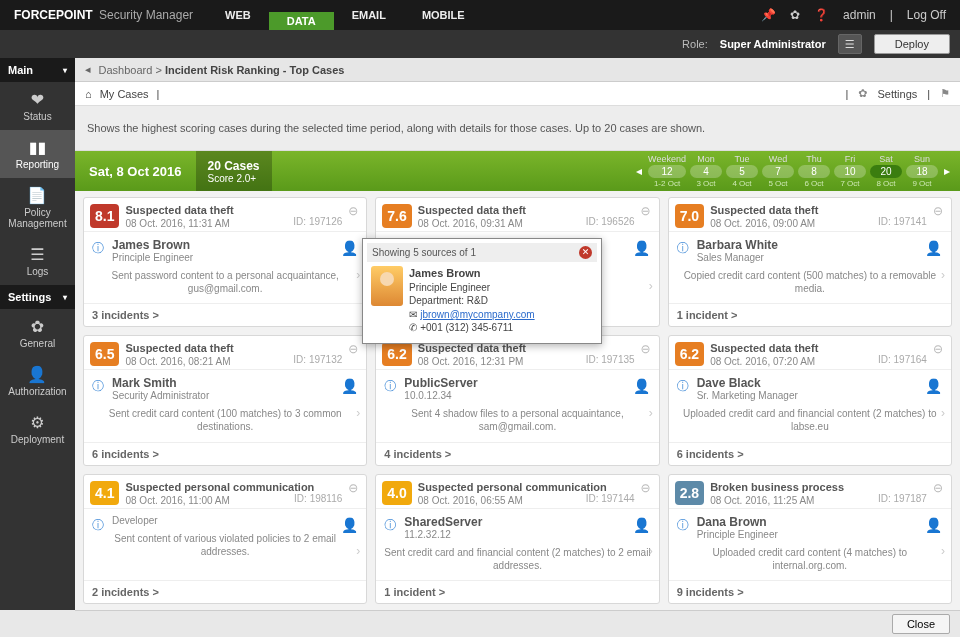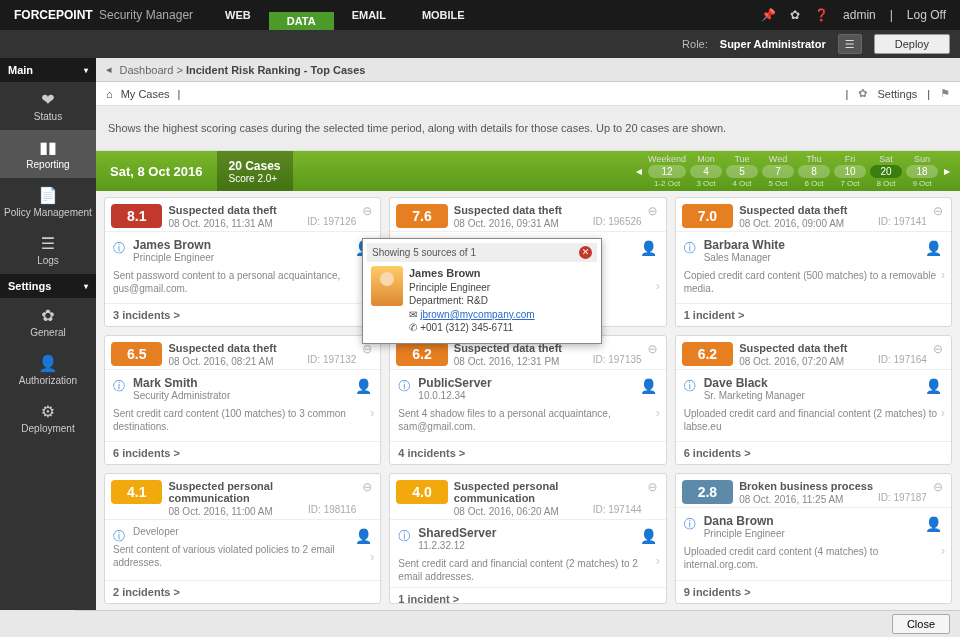--- a/index.html
+++ b/index.html
@@ -16,21 +16,21 @@
 .topicon { color: #ccc; cursor: pointer; }
 
 .rolebar { background: #333; height: 28px; display: flex; align-items: center; color: #eee; justify-content: flex-end; padding-right: 10px; gap: 12px; font-size: 11px; }
 .rolebar .role-lbl { color: #bbb; }
 .rolebar .role-val { color: #fff; font-weight: bold; }
 .rolebar .sqbtn { background: #555; border: 1px solid #666; width: 24px; height: 20px; border-radius: 2px; display: flex; align-items: center; justify-content: center; cursor: pointer; color: #ddd; }
 .rolebar .deploy { background: #eee; color: #333; border: 1px solid #999; padding: 3px 20px; border-radius: 2px; cursor: pointer; font-size: 11px; }
 
 .shell { display: flex; height: calc(100% - 58px - 27px); }
 
-.sidebar { width: 96px; background: #333; color: #ccc; display: flex; flex-direction: column; font-size: 10px; }
+.sidebar { width: 75px; background: #333; color: #ccc; display: flex; flex-direction: column; font-size: 10px; }
 .sidebar .sec-head { background: #1a1a1a; color: #fff; font-weight: bold; padding: 6px 8px; font-size: 11px; display: flex; align-items: center; justify-content: space-between; }
 .sidebar .sec-head .caret { font-size: 8px; }
 .side-item { text-align: center; padding: 8px 2px; cursor: pointer; color: #ccc; }
 .side-item.active { background: #555; color: #fff; }
 .side-icon { display: block; font-size: 16px; margin-bottom: 2px; }
 
 .main { flex: 1; display: flex; flex-direction: column; background: #f2f2f2; overflow: hidden; }
 
 .breadtoolbar { background: #e6e6e6; height: 24px; display: flex; align-items: center; padding: 0 10px; color: #666; font-size: 11px; border-bottom: 1px solid #ccc; }
 .breadtoolbar .arrow { margin-right: 8px; cursor: pointer; }
@@ -50,38 +50,38 @@
 .day { text-align: center; font-size: 9px; color: #ddd; }
 .day .pill { background: rgba(255,255,255,0.25); border-radius: 10px; padding: 1px 8px; color: #fff; font-size: 10px; margin: 1px 0; min-width: 32px; }
 .day.active .pill { background: #3b7d0f; }
 .day .sub { color: #cde8b4; font-size: 8px; }
 .nav-arr { color: #fff; cursor: pointer; padding: 0 2px; }
 
 .grid { flex: 1; overflow: auto; padding: 6px 8px; display: grid; grid-template-columns: repeat(3, 1fr); gap: 8px; }
 
 .card { background: #fff; border: 1px solid #d8d8d8; border-radius: 3px; display: flex; flex-direction: column; position: relative; min-height: 130px; }
 .card-head { display: flex; align-items: flex-start; padding: 6px 8px 2px 6px; gap: 6px; border-bottom: 1px solid #eee; }
-.score { color: #fff; font-weight: bold; font-size: 14px; border-radius: 4px; padding: 4px 16px; min-width: 28px; text-align: center; }
+.score { color: #fff; font-weight: bold; font-size: 14px; border-radius: 4px; padding: 4px 5px; min-width: 28px; text-align: center; }
 .sc-red { background: #c0392b; }
 .sc-or  { background: #e67e22; }
 .sc-yl  { background: #f1a90d; }
 .sc-bl  { background: #5d8aa8; }
 .titleblk { flex: 1; }
 .ctitle { font-weight: bold; color: #555; font-size: 11px; }
 .ctime { color: #888; font-size: 10px; margin-top: 2px; }
 .cid { color: #aaa; font-size: 10px; }
 .head-ic { color: #bbb; cursor: pointer; }
 
 .card-body { padding: 6px 8px 4px 8px; flex: 1; position: relative; }
 .info-ic { position: absolute; left: 8px; top: 8px; color: #4a90d9; font-size: 12px; cursor: pointer; }
 .user-ic { position: absolute; right: 8px; top: 8px; color: #bbb; font-size: 14px; }
 .person { margin-left: 20px; }
 .pname { font-weight: bold; color: #555; font-size: 12px; }
 .prole { color: #888; font-size: 10px; }
-.pdesc { color: #888; font-size: 10px; margin-top: 6px; margin-left: 0; line-height: 1.3; }
+.pdesc { color: #888; font-size: 10px; margin-top: 6px; margin-left: 0; line-height: 1.3; text-align: center; }
 .expand { position: absolute; right: 6px; top: 50%; color: #ccc; cursor: pointer; }
 
 .card-foot { border-top: 1px solid #eee; padding: 5px 8px; font-size: 11px; color: #666; font-weight: bold; cursor: pointer; }
 
 
 .popup { position: absolute; left: 362px; top: 238px; width: 240px; background: #fff; border: 1px solid #888; box-shadow: 0 2px 8px rgba(0,0,0,0.3); z-index: 50; padding: 4px; font-size: 10px; }
 .popup .ptitle { background: #eee; padding: 3px 5px; display: flex; justify-content: space-between; align-items: center; font-size: 10px; color: #555; }
 .popup .ptitle .close { background: #c0392b; color: #fff; border-radius: 50%; width: 13px; height: 13px; text-align: center; line-height: 13px; cursor: pointer; font-size: 9px; }
 .popup .pb { display: flex; gap: 6px; padding: 4px; }
 .popup .avatar { width: 32px; height: 40px; background: linear-gradient(#fc6,#d83); border-radius: 3px; position: relative; }
@@ -390,21 +390,21 @@
             <span class="expand">›</span>
           </div>
           <div class="card-foot">2 incidents &gt;</div>
         </div>
         <div class="card">
           <div class="card-head">
             <div class="score sc-yl">4.0</div>
             <div class="titleblk">
               <div class="ctitle">Suspected personal communication</div>
               <div style="display:flex;justify-content:space-between;">
-                <span class="ctime">08 Oct. 2016, 06:20 AM</span>
+                <span class="ctime">08 Oct. 2016, 06:55 AM</span>
                 <span class="cid">ID: 197144</span>
               </div>
             </div>
             <span class="head-ic">⊖</span>
           </div>
           <div class="card-body">
             <span class="info-ic">ⓘ</span>
             <span class="user-ic">👤</span>
             <div class="person">
               <div class="pname">SharedServer</div>

